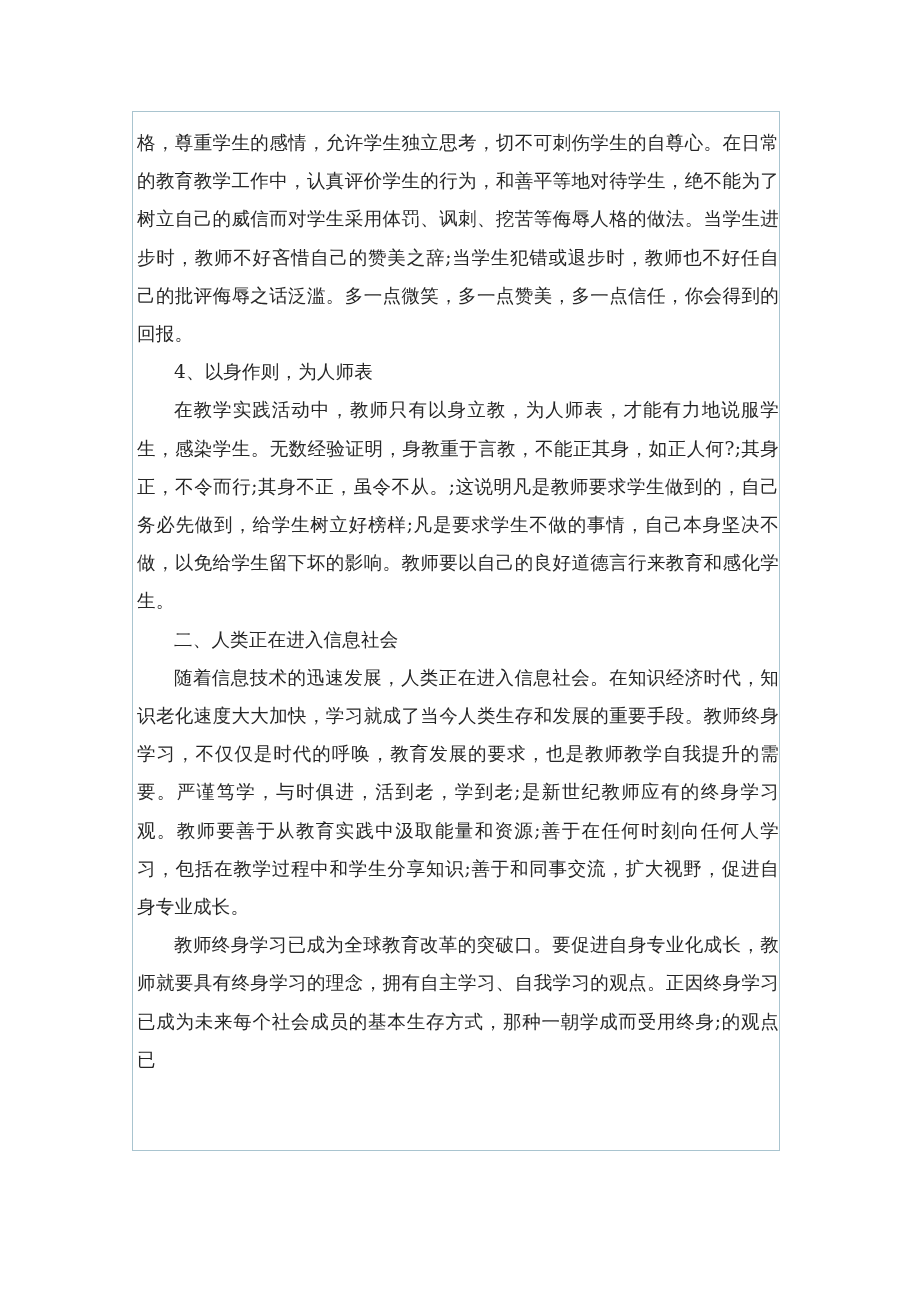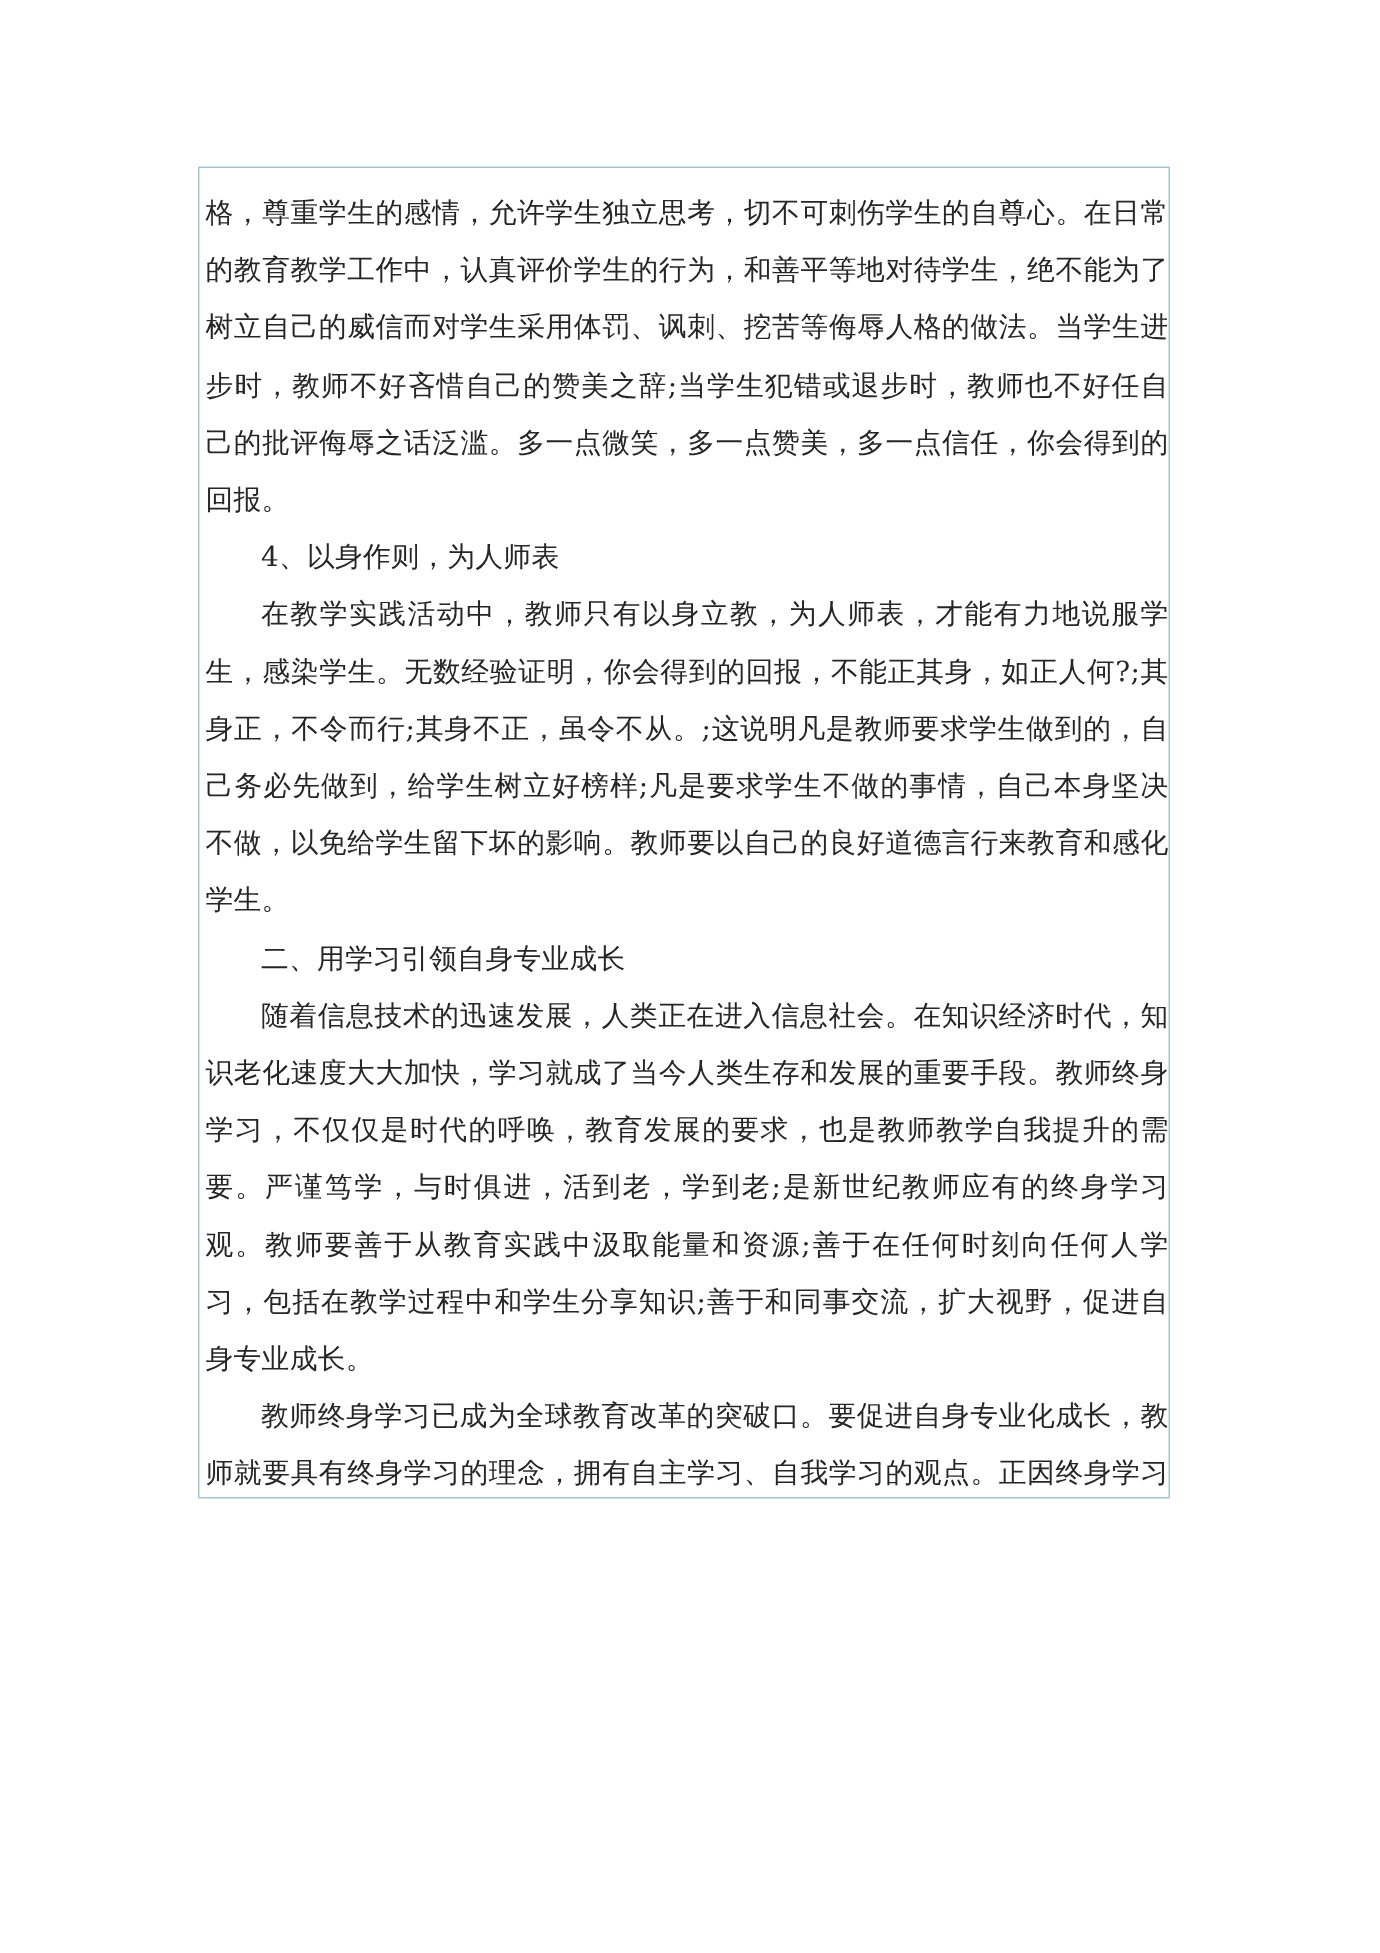--- a/index.html
+++ b/index.html
@@ -11,21 +11,21 @@
       width: 920px;
       height: 1302px;
       position: relative;
       overflow: hidden;
     }
     .page-box {
       position: absolute;
       left: 132px;
       top: 111px;
       width: 648px;
-      height: 888px;
+      height: 1040px;
       border: 1px solid #a9c4cf;
       box-sizing: border-box;
       background: #ffffff;
       overflow: hidden;
     }
     .content {
       position: absolute;
       left: 4px;
       top: 12px;
       width: 642px;
@@ -52,18 +52,18 @@
       font-size: 18.5px;
     }
   </style>
 </head>
 <body>
 
 <div class="page-box">
   <div class="content">
     <p class="para">格，尊重学生的感情，允许学生独立思考，切不可刺伤学生的自尊心。在日常的教育教学工作中，认真评价学生的行为，和善平等地对待学生，绝不能为了树立自己的威信而对学生采用体罚、讽刺、挖苦等侮辱人格的做法。当学生进步时，教师不好吝惜自己的赞美之辞;当学生犯错或退步时，教师也不好任自己的批评侮辱之话泛滥。多一点微笑，多一点赞美，多一点信任，你会得到的回报。</p>
     <h3 class="heading">4、以身作则，为人师表</h3>
-    <p class="para indent">在教学实践活动中，教师只有以身立教，为人师表，才能有力地说服学生，感染学生。无数经验证明，你会得到的回报，不能正其身，如正人何?;其身正，不令而行;其身不正，虽令不从。;这说明凡是教师要求学生做到的，自己务必先做到，给学生树立好榜样;凡是要求学生不做的事情，自己本身坚决不做，以免给学生留下坏的影响。教师要以自己的良好道德言行来教育和感化学生。</p>
-    <h3 class="heading">二、用学习引领自身专业成长</h3>
+    <p class="para indent">在教学实践活动中，教师只有以身立教，为人师表，才能有力地说服学生，感染学生。无数经验证明，身教重于言教，不能正其身，如正人何?;其身正，不令而行;其身不正，虽令不从。;这说明凡是教师要求学生做到的，自己务必先做到，给学生树立好榜样;凡是要求学生不做的事情，自己本身坚决不做，以免给学生留下坏的影响。教师要以自己的良好道德言行来教育和感化学生。</p>
+    <h3 class="heading">二、人类正在进入信息社会</h3>
     <p class="para indent">随着信息技术的迅速发展，人类正在进入信息社会。在知识经济时代，知识老化速度大大加快，学习就成了当今人类生存和发展的重要手段。教师终身学习，不仅仅是时代的呼唤，教育发展的要求，也是教师教学自我提升的需要。严谨笃学，与时俱进，活到老，学到老;是新世纪教师应有的终身学习观。教师要善于从教育实践中汲取能量和资源;善于在任何时刻向任何人学习，包括在教学过程中和学生分享知识;善于和同事交流，扩大视野，促进自身专业成长。</p>
     <p class="para indent">教师终身学习已成为全球教育改革的突破口。要促进自身专业化成长，教师就要具有终身学习的理念，拥有自主学习、自我学习的观点。正因终身学习已成为未来每个社会成员的基本生存方式，那种一朝学成而受用终身;的观点已</p>
   </div>
 </div>
 
 </body></html>

